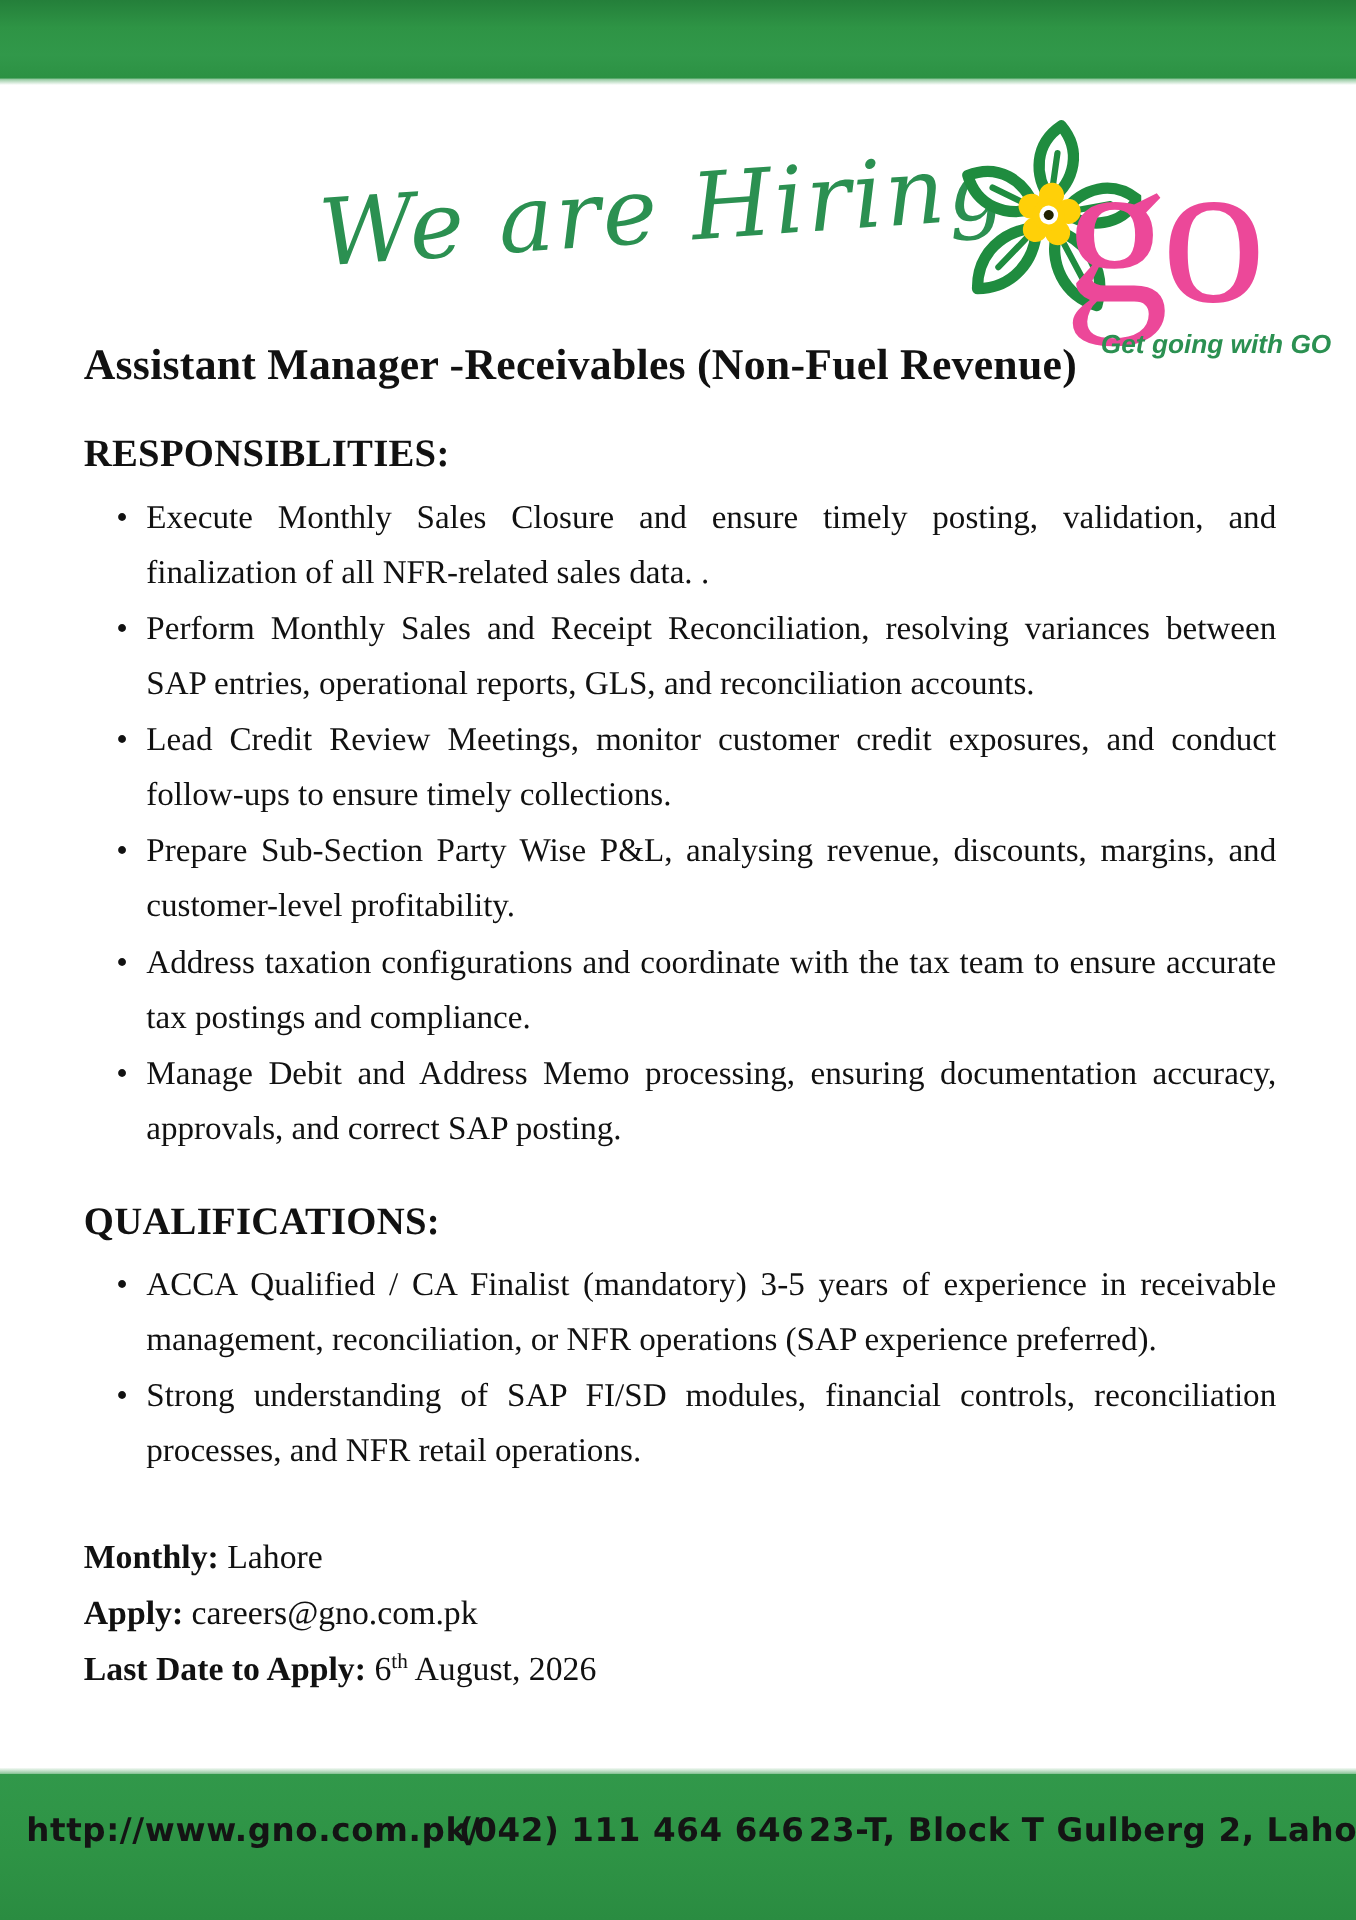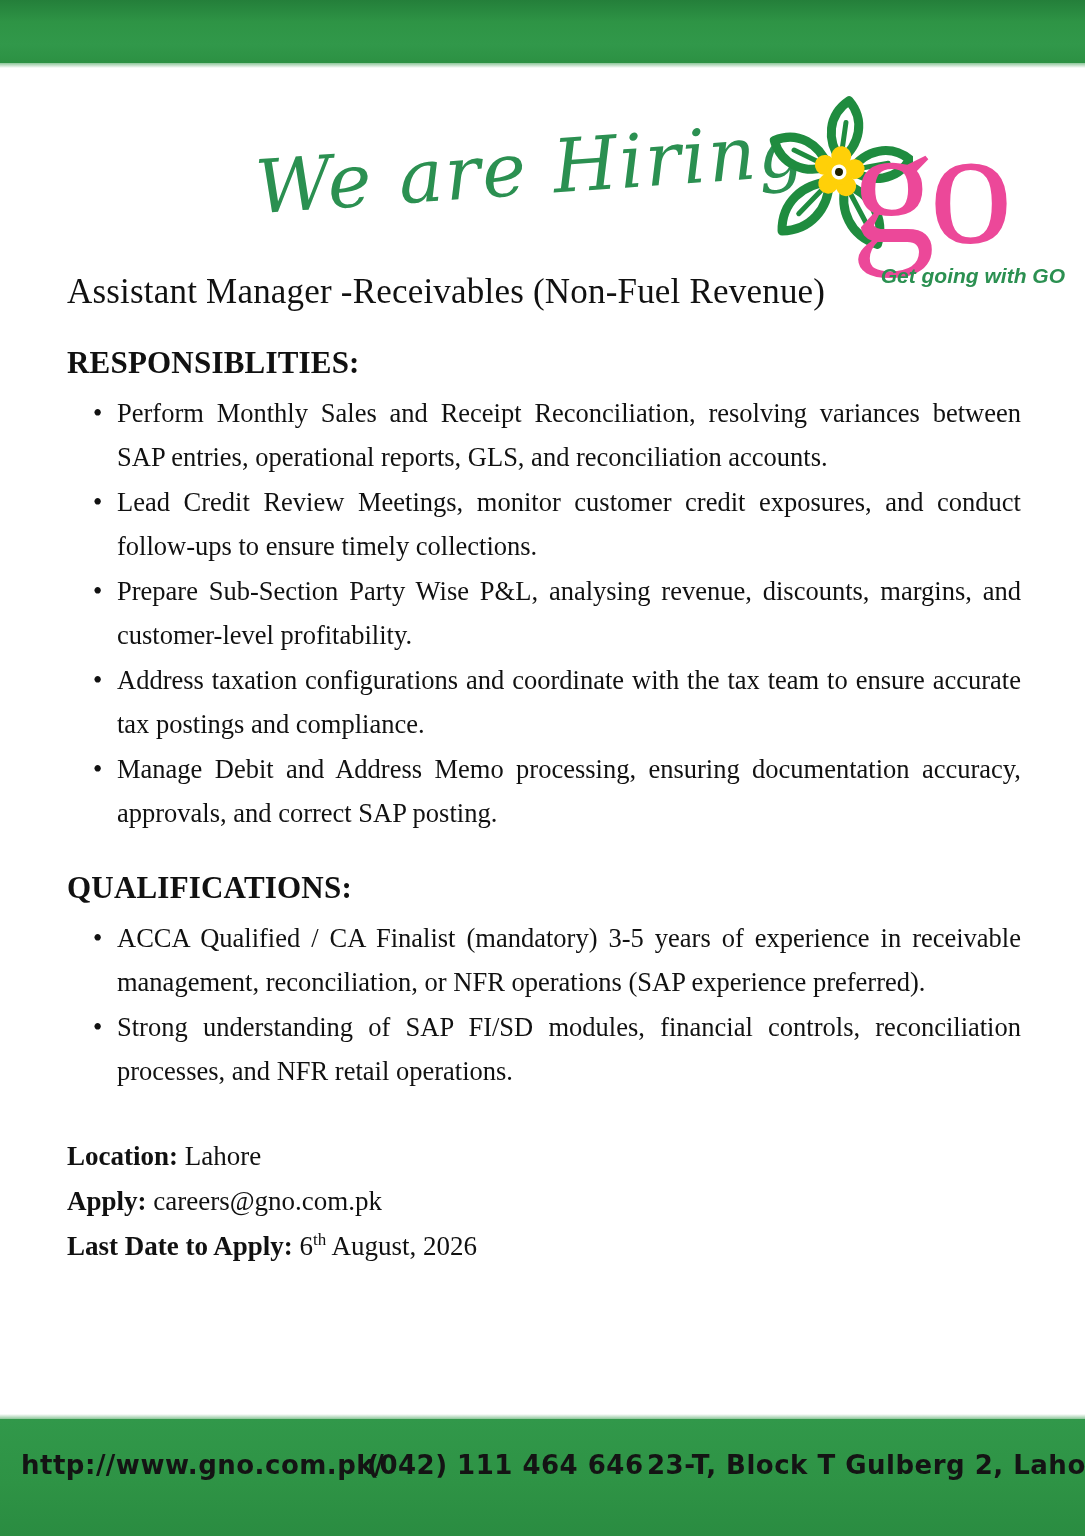--- a/index.html
+++ b/index.html
@@ -55,21 +55,21 @@
     position:absolute;right:0;top:140px;
     font-family:"Liberation Sans", sans-serif;font-style:italic;font-weight:600;
     font-size:21px;color:#2b9051;white-space:nowrap;margin-top:36px;
   }
 
   
   .content{
     position:absolute;left:67px;top:270px;width:954px;
   }
   .job-title{
-    margin:0;font-size:35px;font-weight:400;line-height:1.25;
+    margin:0;font-size:35px;font-weight:700;line-height:1.25;
     letter-spacing:.2px;white-space:nowrap;
   }
   .section-heading{
     margin:31px 0 0 0;font-size:31px;font-weight:700;letter-spacing:.2px;
   }
   ul.bullets{
     margin:10px 0 0 0;padding:0 0 0 50px;list-style:none;
   }
   ul.bullets li{
     position:relative;font-size:26.5px;line-height:1.68;
@@ -133,35 +133,36 @@
   <div class="logo-go">go</div>
   <div class="logo-tagline">Get going with GO</div>
 </div>
 
 <div class="content">
 
   <h1 class="job-title">Assistant Manager -Receivables (Non-Fuel Revenue)</h1>
 
   <h2 class="section-heading">RESPONSIBLITIES:</h2>
   <ul class="bullets">
+    <li>Execute Monthly Sales Closure and ensure timely posting, validation, and finalization of all NFR-related sales data. .</li>
     <li>Perform Monthly Sales and Receipt Reconciliation, resolving variances between SAP entries, operational reports, GLS, and reconciliation accounts.</li>
     <li>Lead Credit Review Meetings, monitor customer credit exposures, and conduct follow-ups to ensure timely collections.</li>
     <li>Prepare Sub-Section Party Wise P&amp;L, analysing revenue, discounts, margins, and customer-level profitability.</li>
     <li>Address taxation configurations and coordinate with the tax team to ensure accurate tax postings and compliance.</li>
     <li>Manage Debit and Address Memo processing, ensuring documentation accuracy, approvals, and correct SAP posting.</li>
   </ul>
 
   <h2 class="section-heading qual-heading">QUALIFICATIONS:</h2>
   <ul class="bullets">
     <li>ACCA Qualified / CA Finalist (mandatory) 3-5 years of experience in receivable management, reconciliation, or NFR operations (SAP experience preferred).</li>
     <li>Strong understanding of SAP FI/SD modules, financial controls, reconciliation processes, and NFR retail operations.</li>
   </ul>
 
   <div class="contact">
-    <div><b>Location:</b><span> Lahore</span></div>
+    <div><b>Monthly:</b><span> Lahore</span></div>
     <div><b>Apply:</b><span> careers@gno.com.pk</span></div>
     <div><b>Last Date to Apply:</b><span> 6</span><sup>th</sup><span> August, 2026</span></div>
   </div>
 
 </div>
 
 <div class="footer-bar">
   <span class="footer-text footer-website">http://www.gno.com.pk/</span>
   <span class="footer-text footer-phone">(042) 111 464 646</span>
   <span class="footer-text footer-address">23-T, Block T Gulberg 2, Lahore</span>

